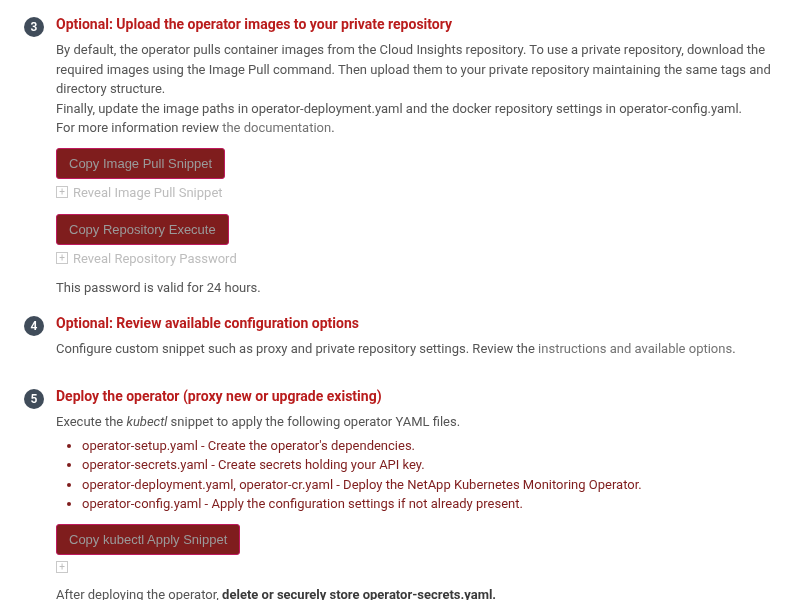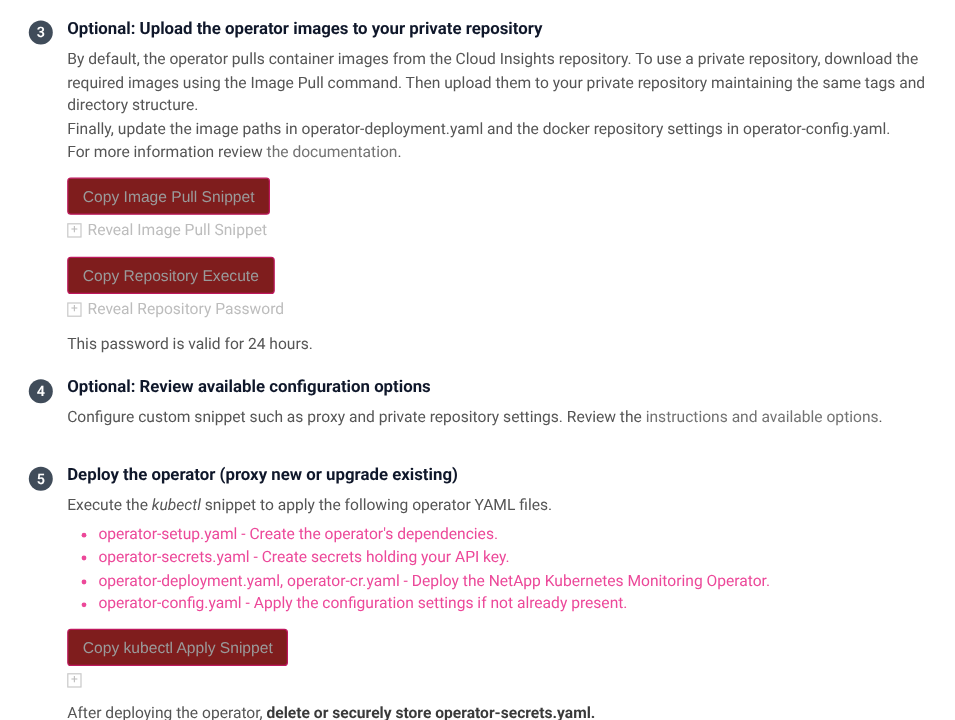--- a/index.html
+++ b/index.html
@@ -28,21 +28,21 @@
     display: flex;
     align-items: center;
     justify-content: center;
     margin-right: 12px;
     margin-top: 1px;
   }
   .step-body { flex: 1; }
   .step-title {
     font-weight: 700;
     font-size: 14px;
-    color: #0f172a;
+    color: #b91c1c;
     margin-bottom: 8px;
   }
   .step-desc {
     font-size: 13px;
     color: #555;
     line-height: 1.5;
     margin-bottom: 10px;
   }
   .link { color: #737373; text-decoration: none; cursor: pointer; text-align: right; }
   .btn {
@@ -73,21 +73,21 @@
     font-size: 10px;
     line-height: 1;
     align-items: center;
     justify-content: center;
   }
   .italic-note { color: #555; margin-top: 4px; }
   ul.file-list {
     list-style: disc;
     padding-left: 26px;
     margin: 4px 0 10px 0;
-    color: #ec4899;
+    color: #7f1d1d;
     line-height: 1.5;
   }
   .kubectl { font-style: italic; }
   .after-deploy { color: #555; margin-top: 2px; }
   .after-deploy strong { font-weight: 700; color: #3a3a3a; }
 </style>
 </head>
 <body>
 
 <div class="step">

